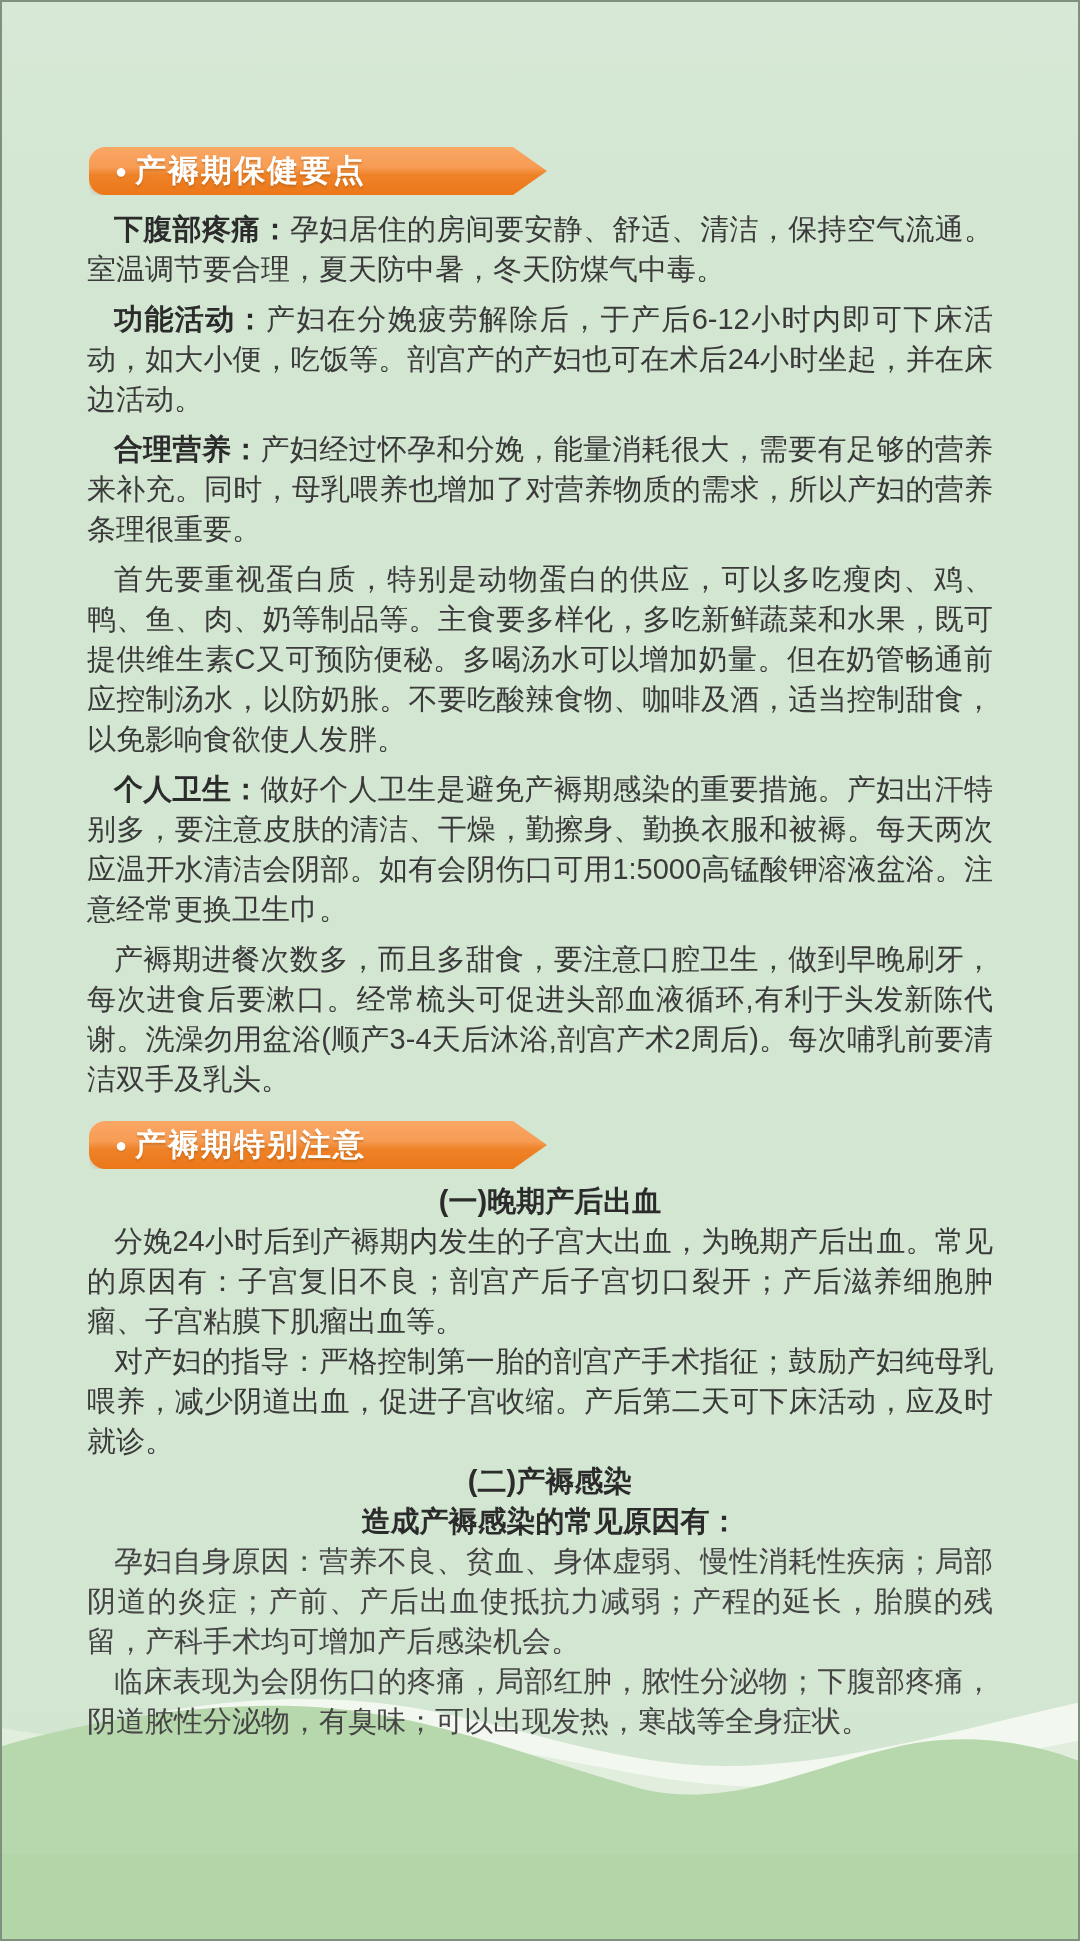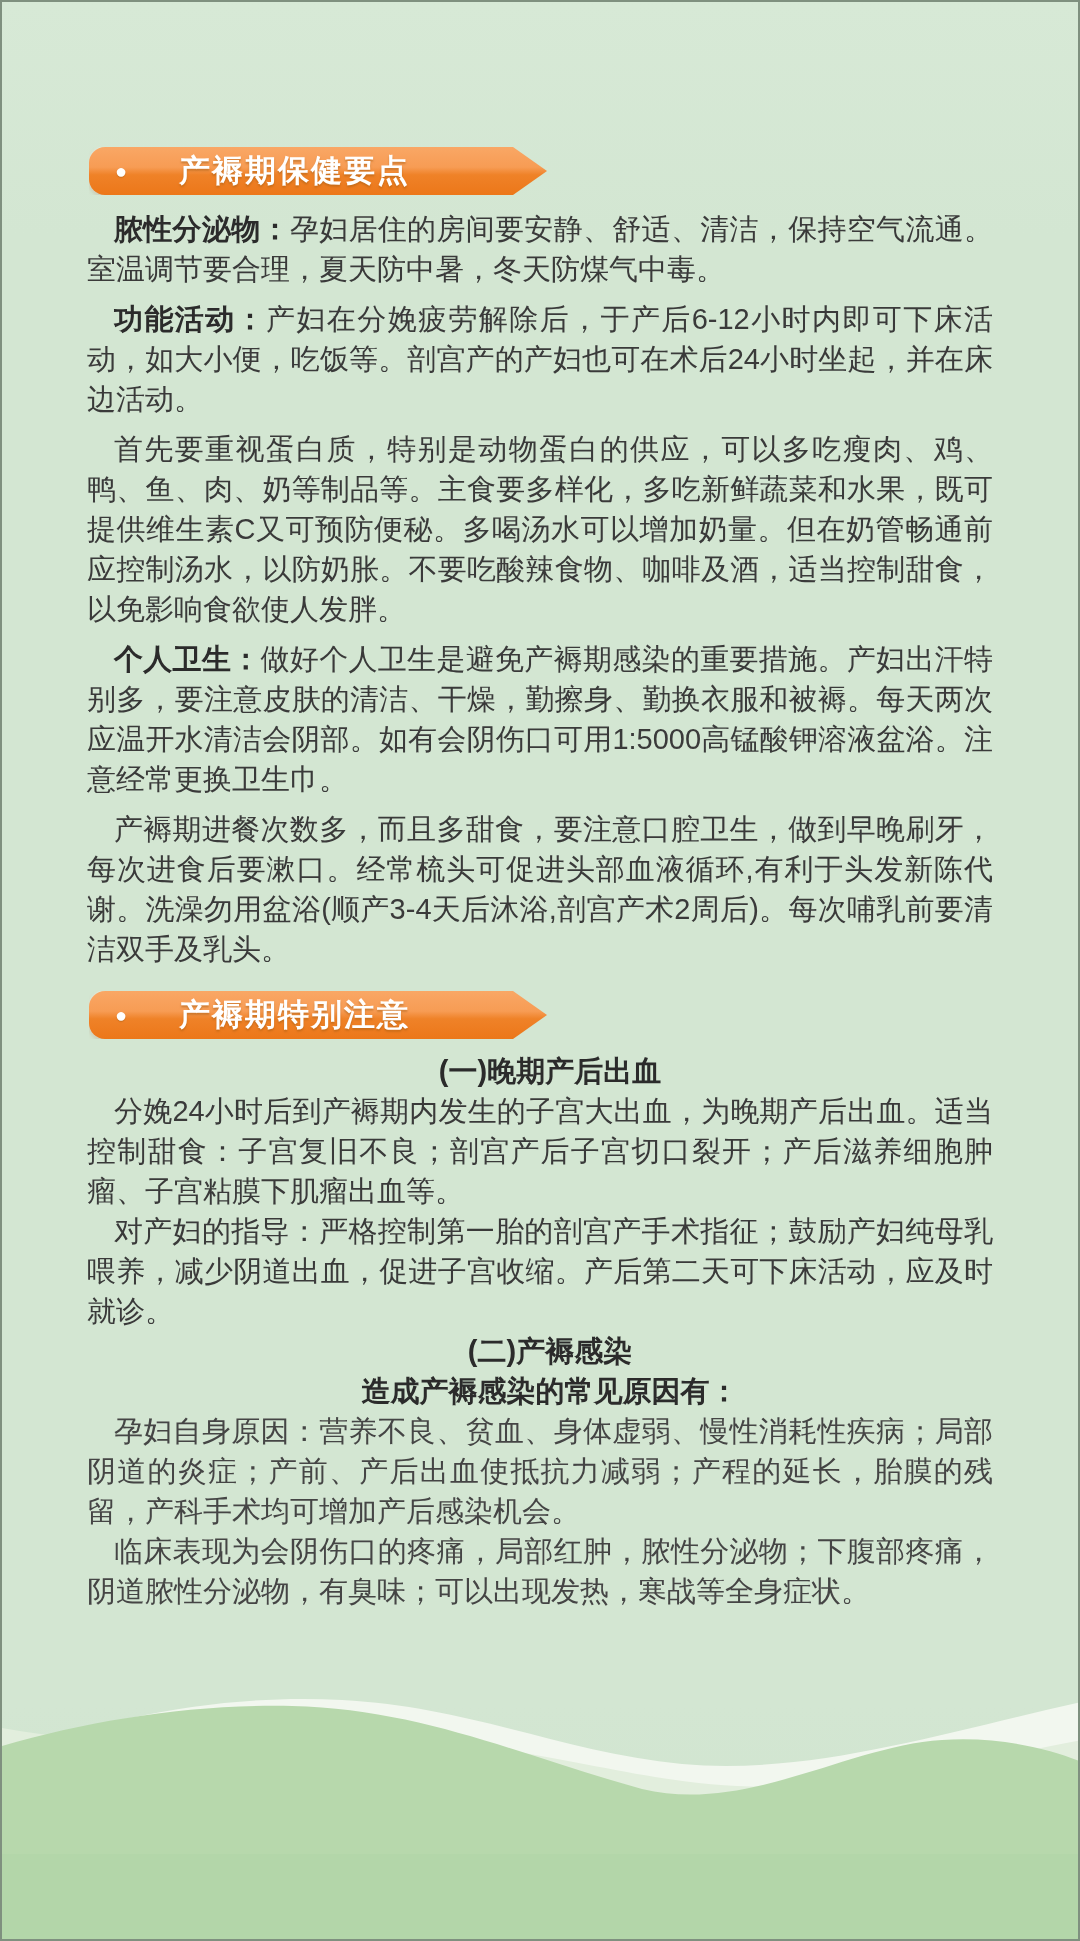--- a/index.html
+++ b/index.html
@@ -41,21 +41,20 @@
   }
   .banner-first{margin-top:145px;}
   .banner-second{margin-top:22px;}
   .banner .bullet{
     color:var(--banner-text);font-size:20px;line-height:1;margin-right:8px;
     text-shadow:0 1px 1px rgba(160,90,20,.5);
   }
   .banner .title{
     color:var(--banner-text);font-size:31px;font-weight:bold;letter-spacing:2px;
     text-shadow:0 2px 2px rgba(170,95,20,.55);
-    margin-left:44px;
   }
   
   .section-body{margin-top:14px;color:var(--body-text);}
   .para{
     font-size:29px;line-height:40px;text-align:justify;
     text-indent:27px;margin-bottom:10px;color:var(--body-text);
   }
   .para b{color:var(--label-text);}
   .section-body-2{margin-top:12px;color:var(--body-text);}
   .section-body-2 .para{margin-bottom:0;}
@@ -81,35 +80,36 @@
 <div class="page">
 
   <div class="content">
 
     <div class="banner banner-first">
       <span class="bullet">●</span>
       <span class="title">产褥期保健要点</span>
     </div>
 
     <div class="section-body">
-        <p class="para"><b>脓性分泌物：</b>孕妇居住的房间要安静、舒适、清洁，保持空气流通。室温调节要合理，夏天防中暑，冬天防煤气中毒。</p>
+        <p class="para"><b>下腹部疼痛：</b>孕妇居住的房间要安静、舒适、清洁，保持空气流通。室温调节要合理，夏天防中暑，冬天防煤气中毒。</p>
         <p class="para"><b>功能活动：</b>产妇在分娩疲劳解除后，于产后6-12小时内即可下床活动，如大小便，吃饭等。剖宫产的产妇也可在术后24小时坐起，并在床边活动。</p>
+        <p class="para"><b>合理营养：</b>产妇经过怀孕和分娩，能量消耗很大，需要有足够的营养来补充。同时，母乳喂养也增加了对营养物质的需求，所以产妇的营养条理很重要。</p>
         <p class="para">首先要重视蛋白质，特别是动物蛋白的供应，可以多吃瘦肉、鸡、鸭、鱼、肉、奶等制品等。主食要多样化，多吃新鲜蔬菜和水果，既可提供维生素C又可预防便秘。多喝汤水可以增加奶量。但在奶管畅通前应控制汤水，以防奶胀。不要吃酸辣食物、咖啡及酒，适当控制甜食，以免影响食欲使人发胖。</p>
         <p class="para"><b>个人卫生：</b>做好个人卫生是避免产褥期感染的重要措施。产妇出汗特别多，要注意皮肤的清洁、干燥，勤擦身、勤换衣服和被褥。每天两次应温开水清洁会阴部。如有会阴伤口可用1:5000高锰酸钾溶液盆浴。注意经常更换卫生巾。</p>
         <p class="para">产褥期进餐次数多，而且多甜食，要注意口腔卫生，做到早晚刷牙，每次进食后要漱口。经常梳头可促进头部血液循环,有利于头发新陈代谢。洗澡勿用盆浴(顺产3-4天后沐浴,剖宫产术2周后)。每次哺乳前要清洁双手及乳头。</p>
       </div>
 
     <div class="banner banner-second">
       <span class="bullet">●</span>
       <span class="title">产褥期特别注意</span>
     </div>
 
     <div class="section-body section-body-2">
         <p class="sub-heading">(一)晚期产后出血</p>
-        <p class="para">分娩24小时后到产褥期内发生的子宫大出血，为晚期产后出血。适当控制甜食：子宫复旧不良；剖宫产后子宫切口裂开；产后滋养细胞肿瘤、子宫粘膜下肌瘤出血等。</p>
+        <p class="para">分娩24小时后到产褥期内发生的子宫大出血，为晚期产后出血。常见的原因有：子宫复旧不良；剖宫产后子宫切口裂开；产后滋养细胞肿瘤、子宫粘膜下肌瘤出血等。</p>
         <p class="para">对产妇的指导：严格控制第一胎的剖宫产手术指征；鼓励产妇纯母乳喂养，减少阴道出血，促进子宫收缩。产后第二天可下床活动，应及时就诊。</p>
         <p class="sub-heading">(二)产褥感染</p>
         <p class="sub-heading">造成产褥感染的常见原因有：</p>
         <p class="para kai">孕妇自身原因：营养不良、贫血、身体虚弱、慢性消耗性疾病；局部阴道的炎症；产前、产后出血使抵抗力减弱；产程的延长，胎膜的残留，产科手术均可增加产后感染机会。</p>
         <p class="para kai">临床表现为会阴伤口的疼痛，局部红肿，脓性分泌物；下腹部疼痛，阴道脓性分泌物，有臭味；可以出现发热，寒战等全身症状。</p>
       </div>
 
   </div>
 
   <div class="waves">

